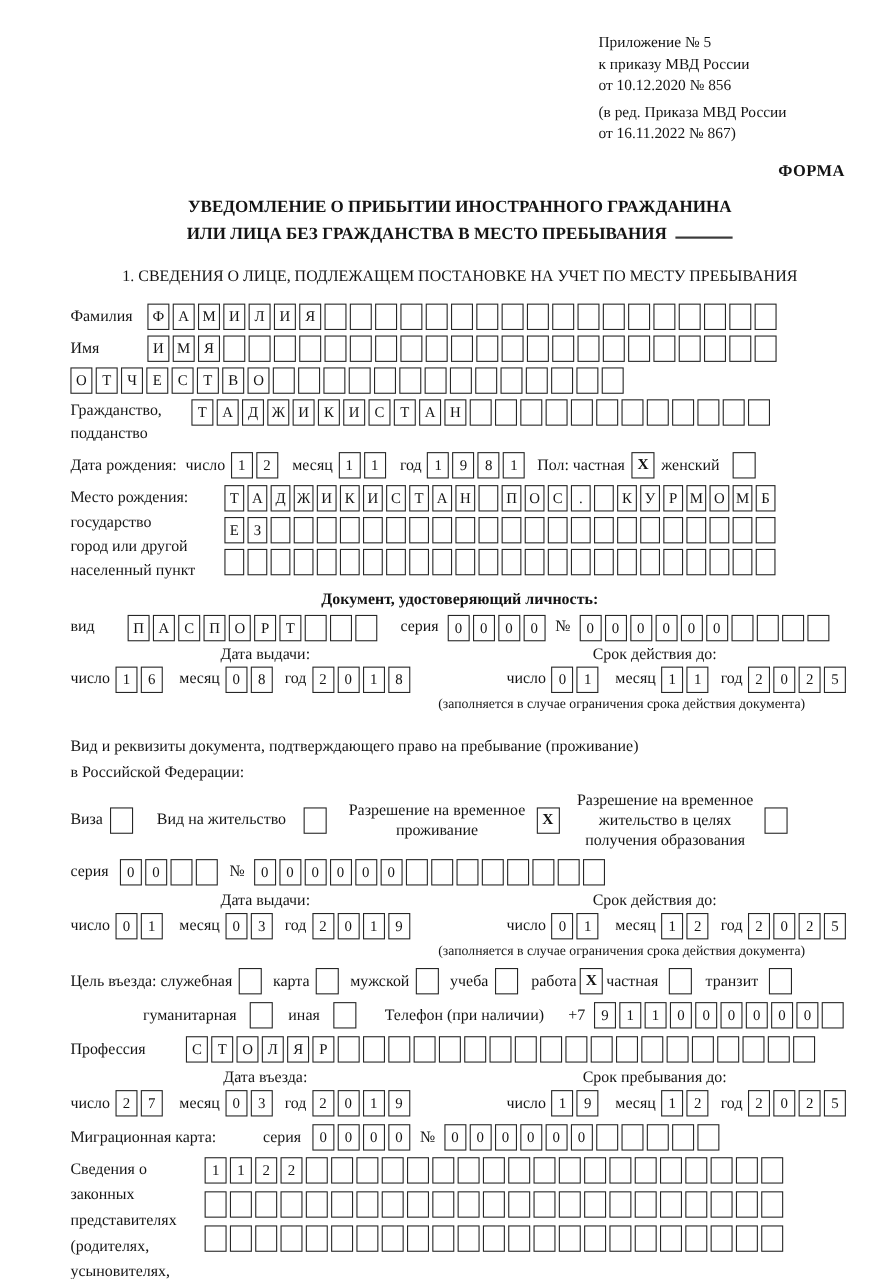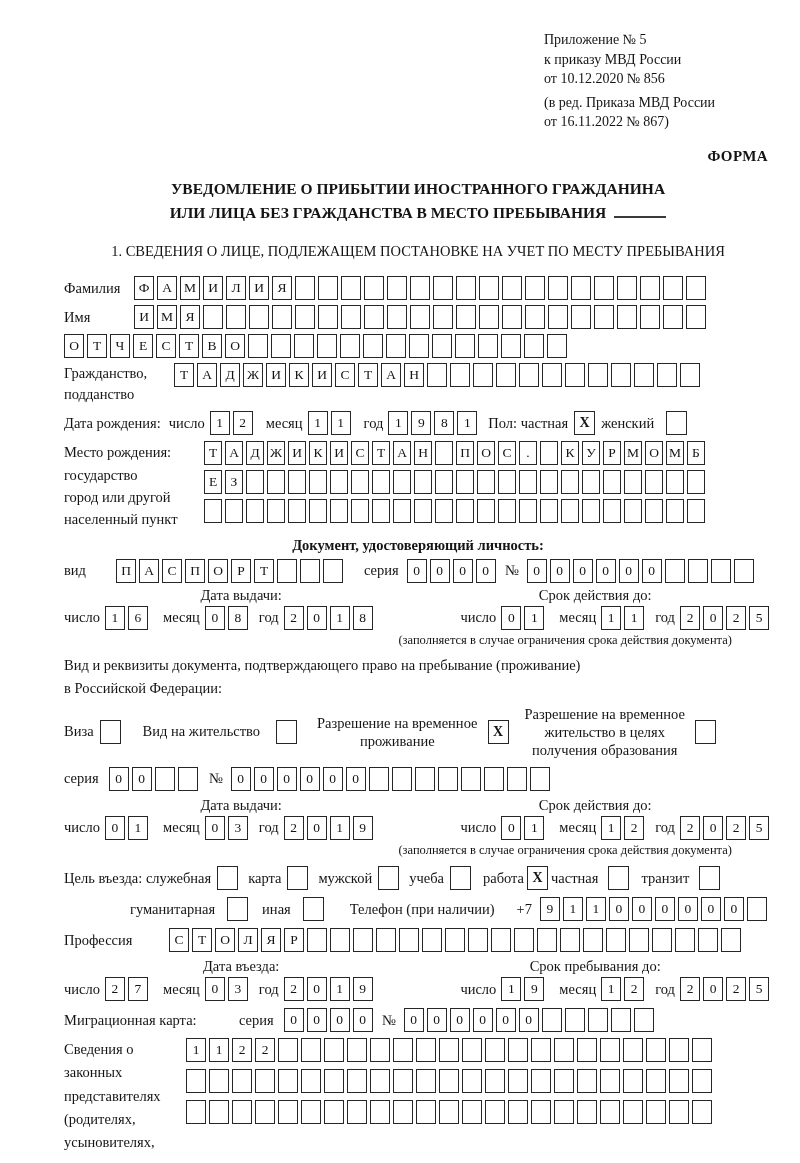--- a/index.html
+++ b/index.html
@@ -27,21 +27,21 @@
   .twocol{display:flex;margin-top:4px}
   .colL{width:372px}
   .colR{flex:1}
   .col-head{text-align:center;font-size:14.5px}
   .dgrow{display:flex;align-items:center;margin-top:2px}
   .note{font-size:12.5px;line-height:1.3}
   .labelcol{flex:none;font-size:14.5px;line-height:1.6}
   .stack .row0{margin-top:0}
   .optlines{font-size:14.5px;text-align:center;line-height:1.25;flex:none}
   .doc-title{text-align:center;font-weight:700;font-size:14.5px;margin-top:6px}
-  .intro{font-size:14.5px;margin-top:6px;line-height:1.6}
+  .intro{font-size:14.5px;margin-top:20px;line-height:1.6}
 </style>
 </head>
 <body>
 
 <div class="page">
 
   <div class="appendix">
     <div>Приложение № 5</div>
     <div>к приказу МВД России</div>
     <div>от 10.12.2020 № 856</div>

